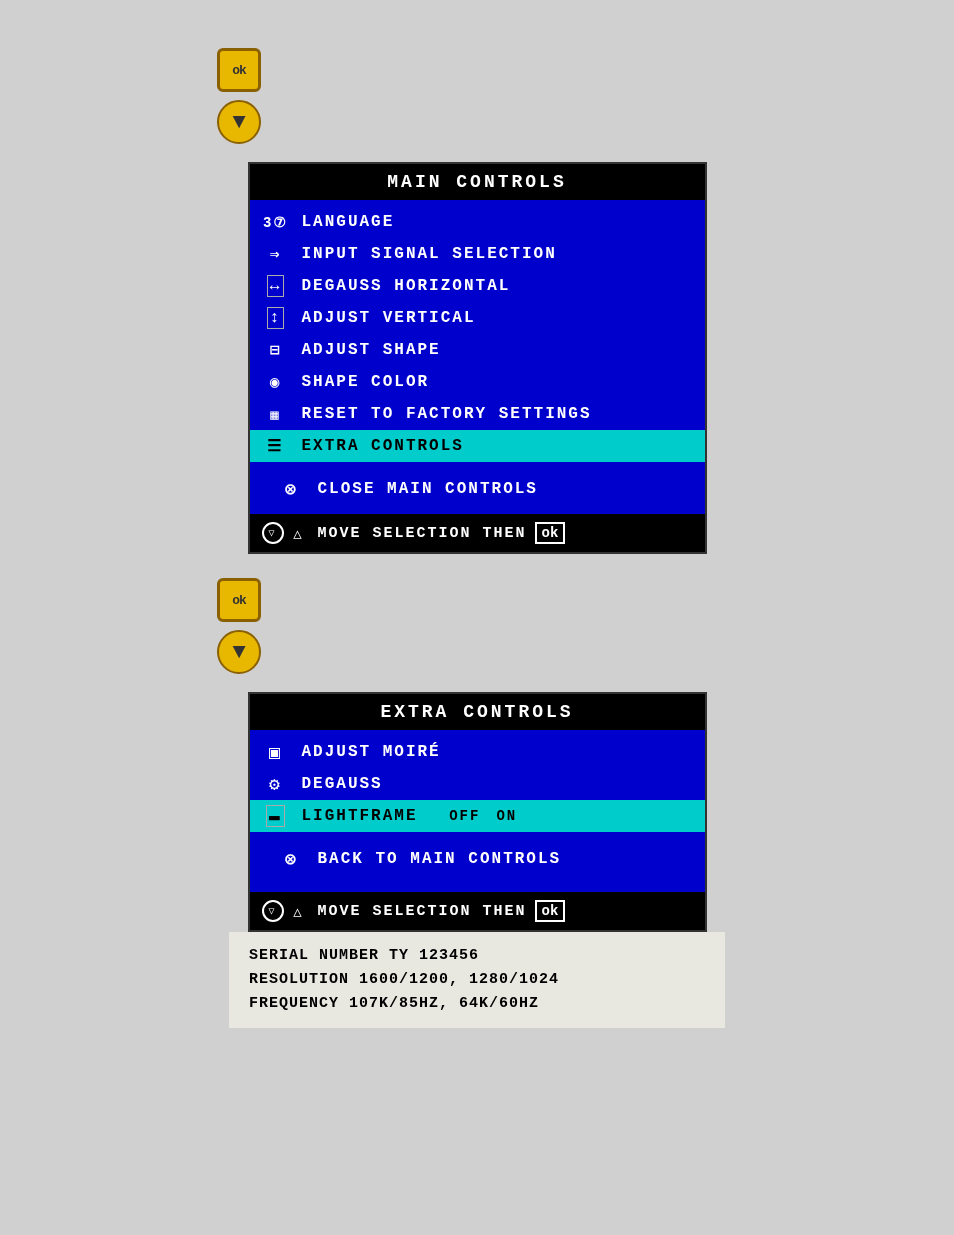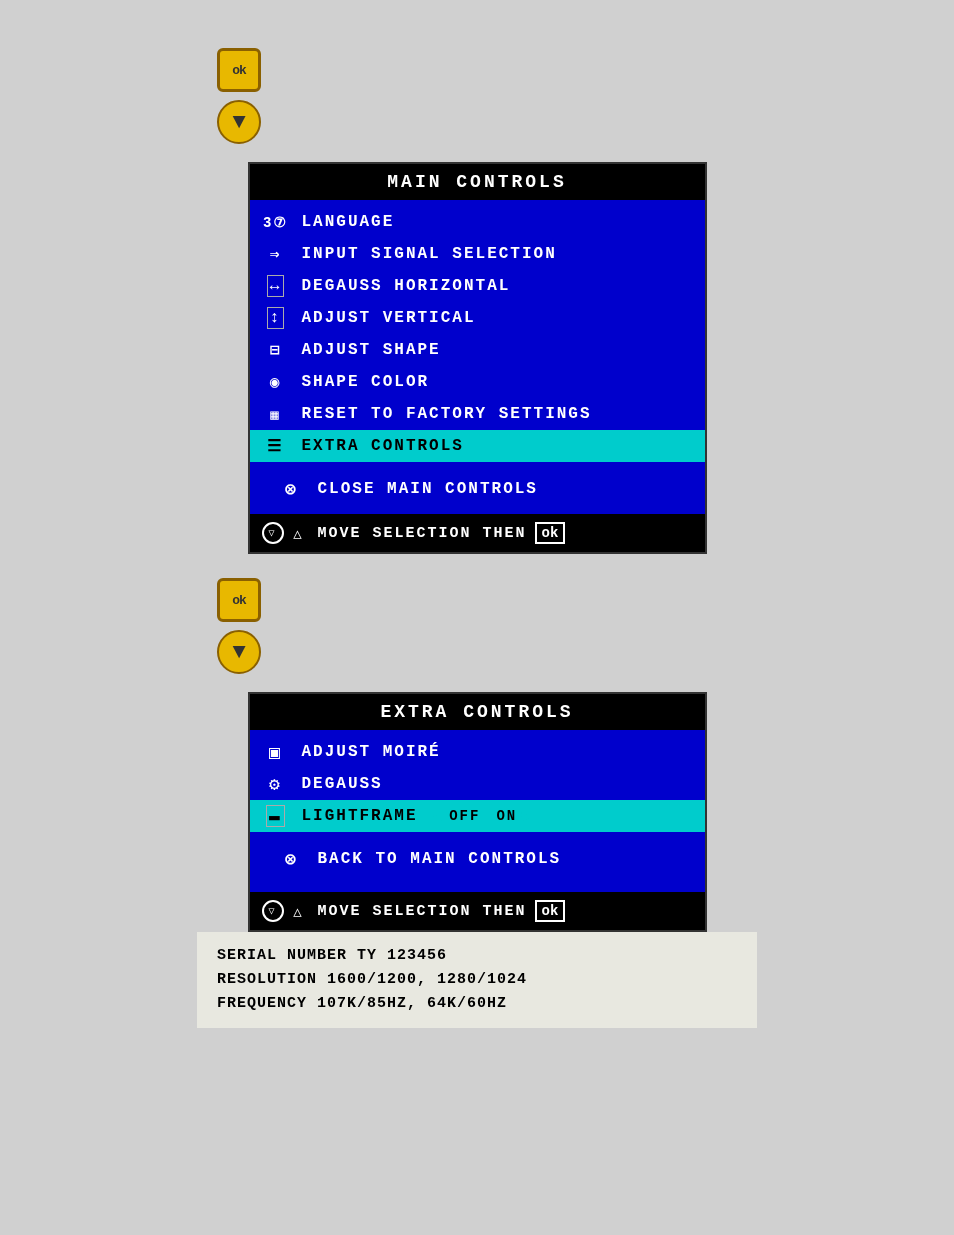--- a/index.html
+++ b/index.html
@@ -214,21 +214,21 @@
       display: flex;
       align-items: center;
       gap: 4px;
       font-size: 14px;
     }
 
     .arrow-left::before { content: "◀"; font-size: 16px; color: #00cccc; }
     .arrow-right::before { content: "▶"; font-size: 16px; color: #00cccc; }
 
     .info-section {
-      width: 560px;
+      width: 496px;
       background: #e8e8e0;
       padding: 12px 20px;
       font-size: 15px;
       letter-spacing: 1px;
       font-weight: bold;
       line-height: 1.6;
       color: #000;
     }
   </style>
 </head>

